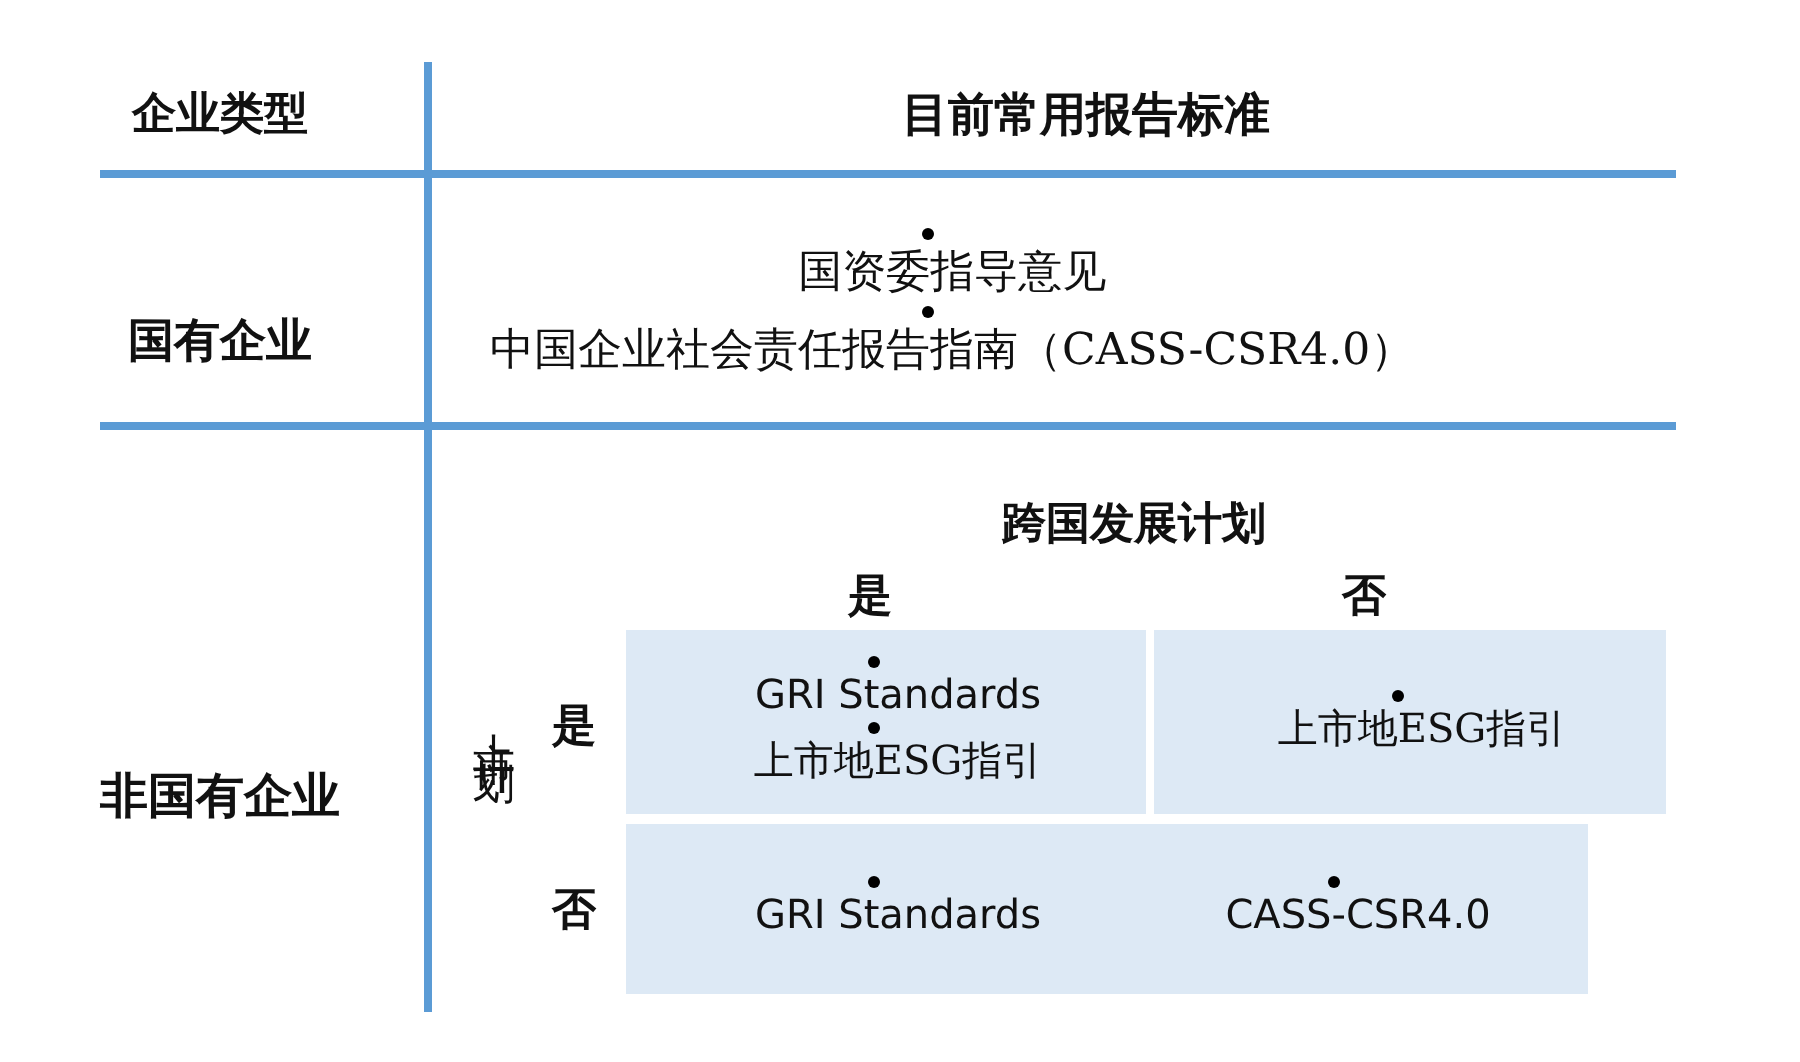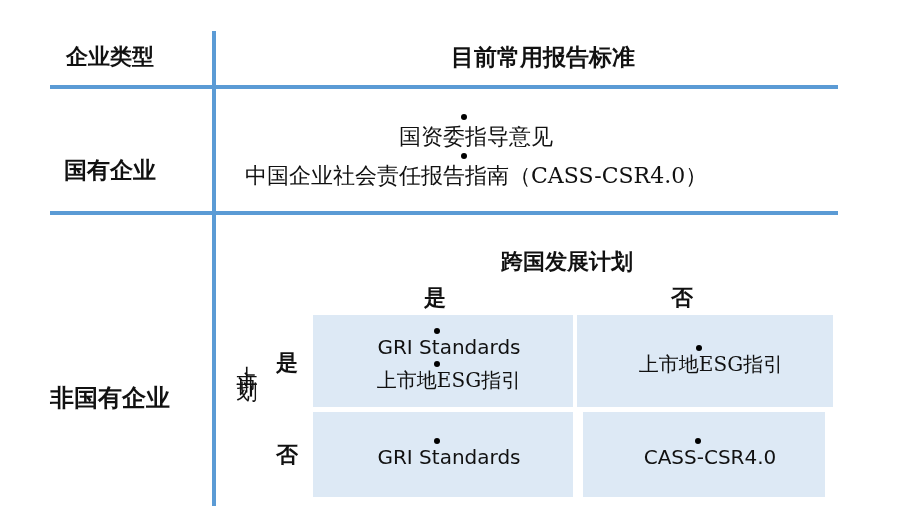--- a/index.html
+++ b/index.html
@@ -81,20 +81,20 @@
     </div>
   </div>
 
   <div class="cell" style="left:313px; top:412px; width:260px; height:85px;">
     <div class="bullet-line latin">
       <span class="dot"></span>
       <span>GRI Standards</span>
     </div>
   </div>
 
-  <div class="cell" style="left:583px; top:412px; width:242px; height:85px;">
+  <div class="cell" style="left:552px; top:412px; width:242px; height:85px;">
     <div class="bullet-line latin">
       <span class="dot"></span>
       <span>CASS-CSR4.0</span>
     </div>
   </div>
 
 </div>
 
 </body></html>

